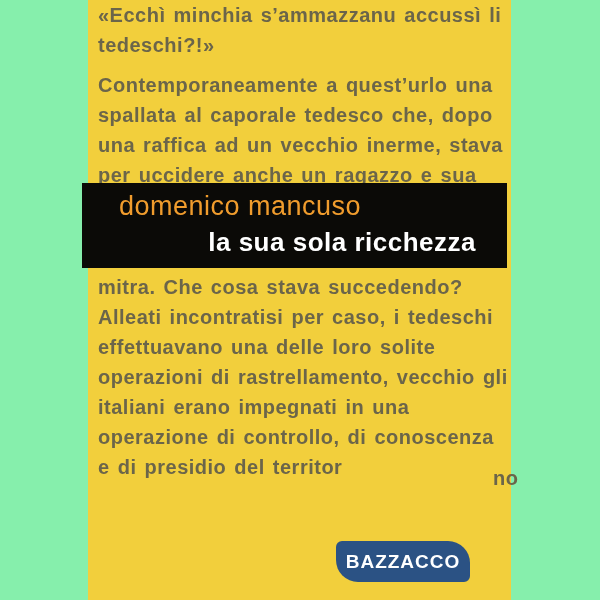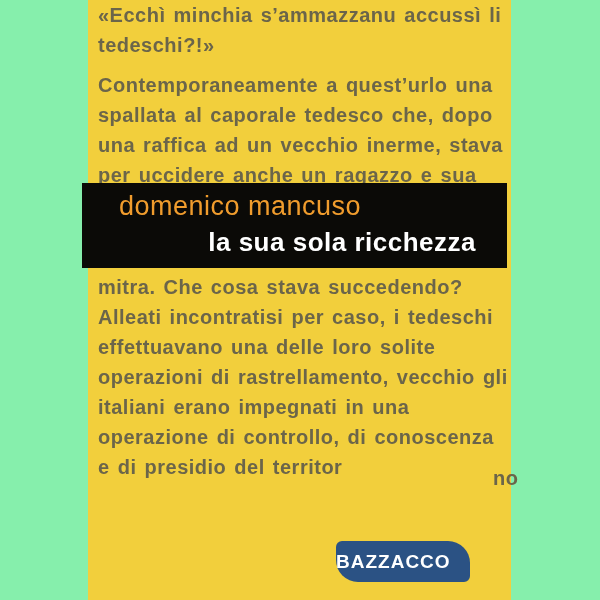--- a/index.html
+++ b/index.html
@@ -81,20 +81,21 @@
     position: absolute;
     left: 336px;
     top: 541px;
     width: 134px;
     height: 41px;
     background: #2B5284;
     border-radius: 6px 22px 6px 22px;
     z-index: 3;
     display: flex;
     align-items: center;
+    justify-content: center;
   }
   .publisher-name {
     color: #FFFFFF;
     font-size: 19px;
     font-weight: bold;
     letter-spacing: 1px;
   }
 </style>
 </head>
 <body>

